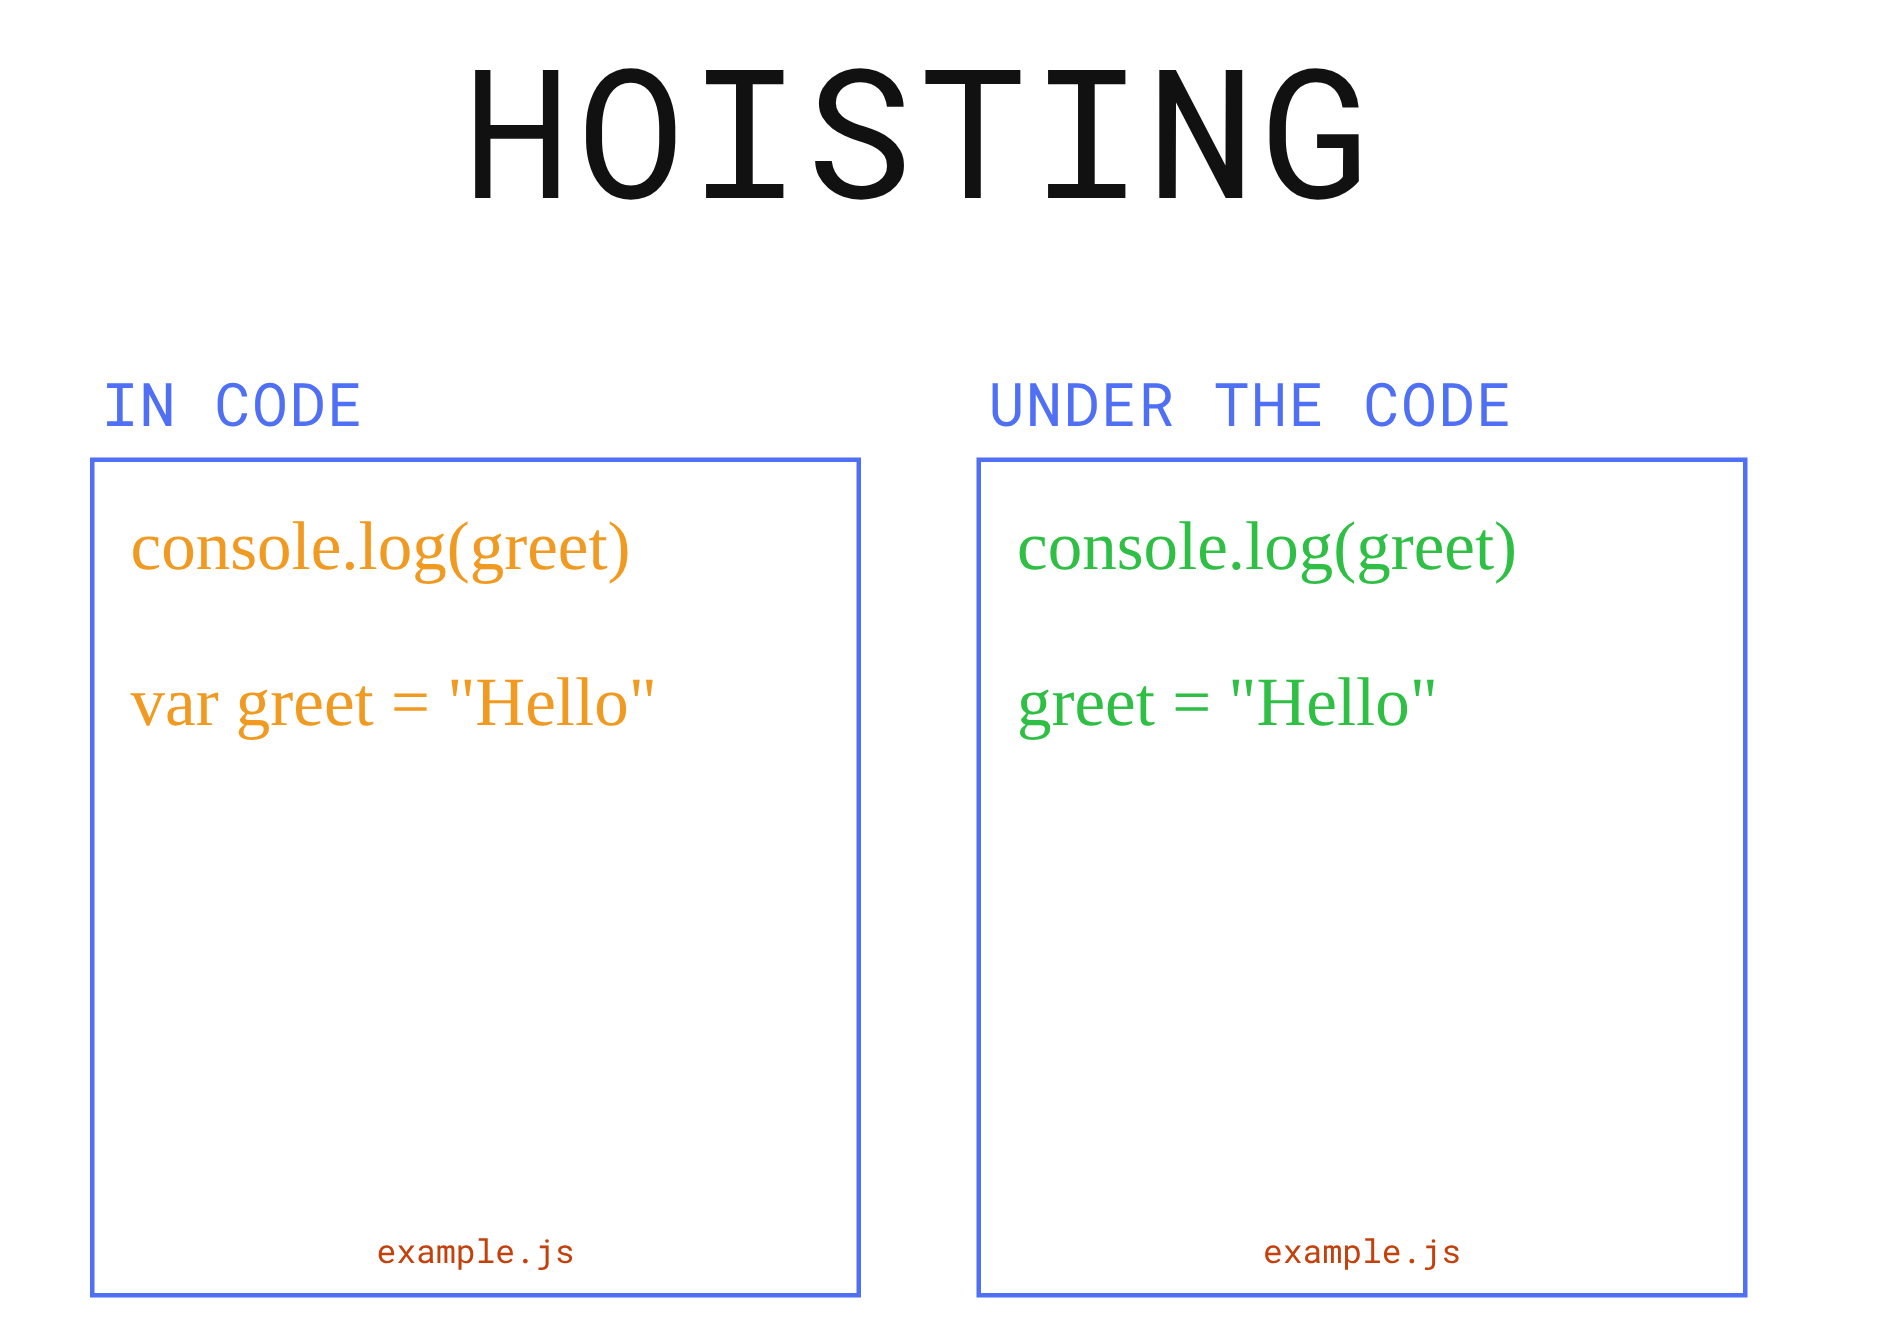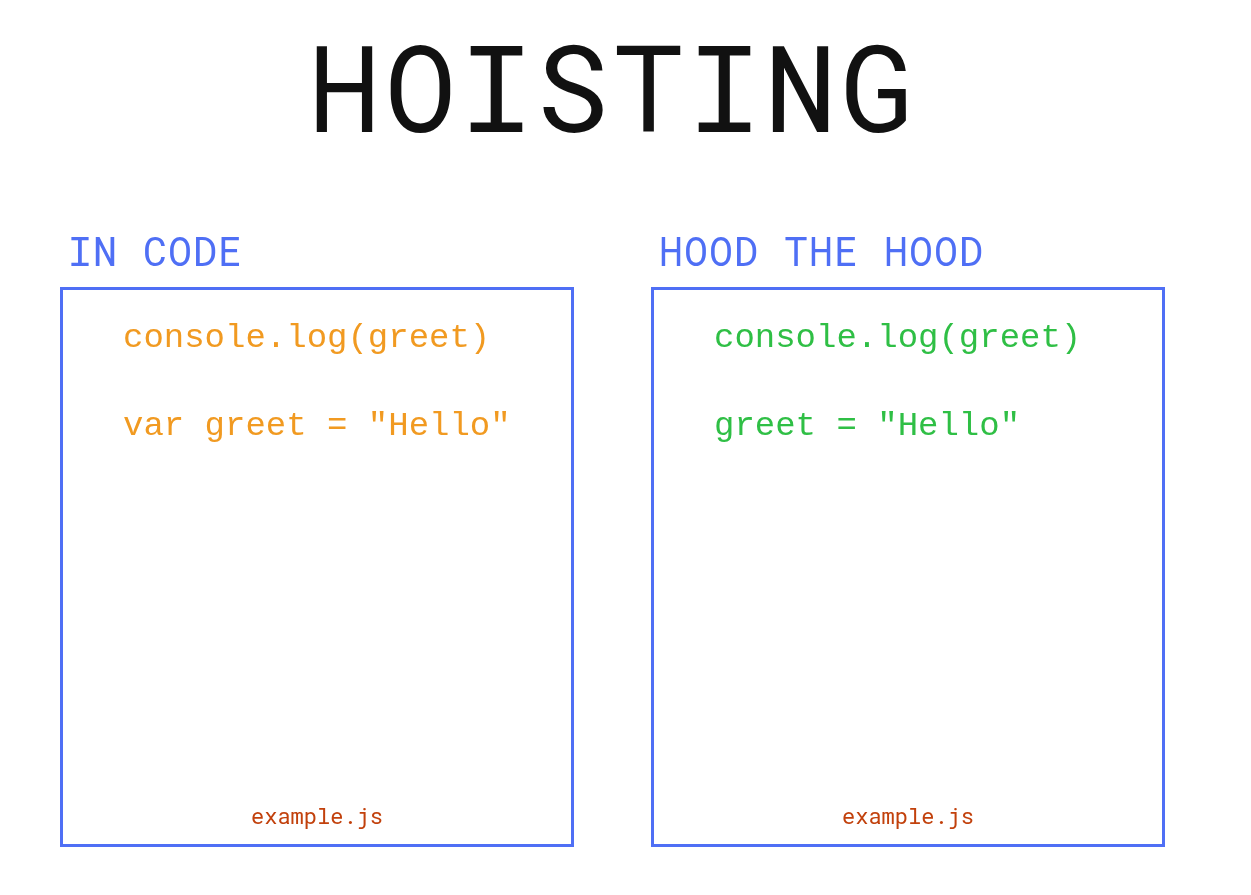--- a/index.html
+++ b/index.html
@@ -17,21 +17,21 @@
     font-weight: 400;
     letter-spacing: 4px;
     color: #111;
     margin: 6px 0 40px 0;
     font-family: "Roboto Mono", "SFMono-Regular", Consolas, "Liberation Mono", Menlo, Courier, monospace;
   }
   .cols {
     display: flex;
     gap: 77px;
     flex: 1;
-    align-items: center;
+    align-items: flex-end;
   }
   .col {
     flex: 1;
     display: flex;
     flex-direction: column;
   }
   .col-head {
     font-size: 40px;
     letter-spacing: 1px;
     color: #4f6ff5;
@@ -42,26 +42,25 @@
   .code-box {
     border: 3px solid #4f6ff5;
     flex: 1;
     display: flex;
     flex-direction: column;
     padding: 26px 24px 8px 24px;
     min-height: 560px;
     position: relative;
   }
   .code-line {
-    font-size: 34px;
+    font-size: 46px;
     line-height: 1.3;
     margin-bottom: 44px;
     white-space: pre;
-    font-family: Liberation Mono, monospace;
-    margin-left: 36px;
+    font-family: Liberation Serif, serif;
   }
   .left .code-line { color: #f19a21; }
   .right .code-line { color: #2fbf45; }
   .filename {
     text-align: center;
     font-size: 22px;
     color: #c2410c;
     margin-top: auto;
     padding-bottom: 6px;
     font-family: "Roboto Mono", "SFMono-Regular", Consolas, "Liberation Mono", Menlo, Courier, monospace;
@@ -78,21 +77,21 @@
     <div class="col left">
       <div class="col-head">IN CODE</div>
       <div class="code-box">
         <div class="code-line">console.log(greet)</div>
         <div class="code-line">var greet = "Hello"</div>
         <div class="filename">example.js</div>
       </div>
     </div>
 
     <div class="col right">
-      <div class="col-head">HOOD THE HOOD</div>
+      <div class="col-head">UNDER THE CODE</div>
       <div class="code-box">
         <div class="code-line">console.log(greet)</div>
         <div class="code-line">greet = "Hello"</div>
         <div class="filename">example.js</div>
       </div>
     </div>
 
   </div>
 </div>
 

